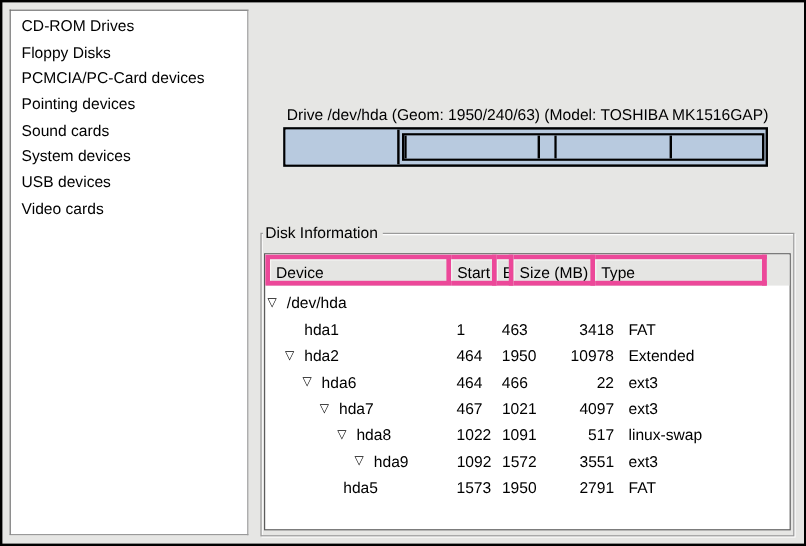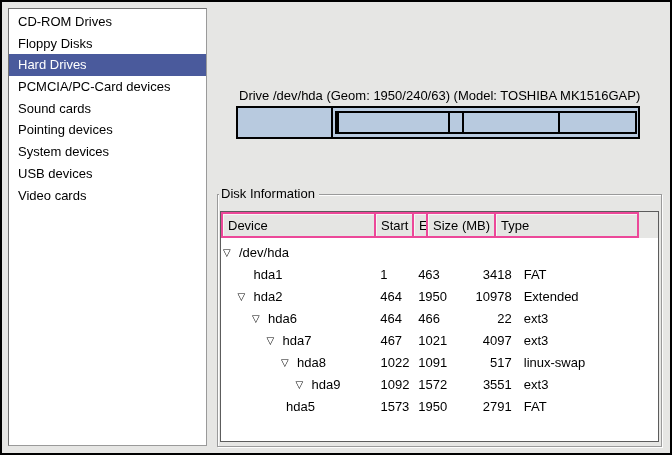--- a/index.html
+++ b/index.html
@@ -87,21 +87,21 @@
     position: absolute;
     left: 2px; top: 16px;
     width: 439px; height: 231px;
     background: #fff;
     border: 1px solid #5c5c5c;
     overflow: hidden;
   }
   .table-header { display: flex; height: 26px; background: #e6e6e4; }
   .header-cell {
     background: #e5e5e3;
-    border: 2px solid #ec4899;
+    border: 4px solid #ec4899;
     box-shadow: inset 1px 1px 0 #f6f6f4;
     line-height: 23px;
     padding-left: 5px;
     white-space: nowrap;
     overflow: hidden;
     cursor: default;
   }
   .header-cell + .header-cell { border-left: none; }
   .table-rows { padding-top: 4px; }
   .table-row { display: flex; height: 22px; line-height: 22px; cursor: default; }
@@ -120,24 +120,23 @@
   .cell.type { padding-left: 8px; }
 </style>
 </head>
 <body>
 
 <div class="window">
 
   <div class="device-list">
       <div class="device-list-item">CD-ROM Drives</div>
       <div class="device-list-item">Floppy Disks</div>
-      <div class="device-list-item selected" style="background: rgb(74, 90, 156);">Hard Drives</div>
       <div class="device-list-item">PCMCIA/PC-Card devices</div>
+      <div class="device-list-item">Pointing devices</div>
       <div class="device-list-item">Sound cards</div>
-      <div class="device-list-item">Pointing devices</div>
       <div class="device-list-item">System devices</div>
       <div class="device-list-item">USB devices</div>
       <div class="device-list-item">Video cards</div>
     </div>
 
   <div class="drive-title">Drive /dev/hda (Geom: 1950/240/63) (Model: TOSHIBA MK1516GAP)</div>
 
   <div class="partition-bar" style="background: rgb(184, 202, 223);">
       <div class="partition-segment primary" style="left: 0%; width: 23.7436%; background: rgb(184, 202, 223);"></div>
       <div class="extended-box" style="left: calc(23.7436% + 2px); right: 1px; background: rgb(184, 202, 223);">

